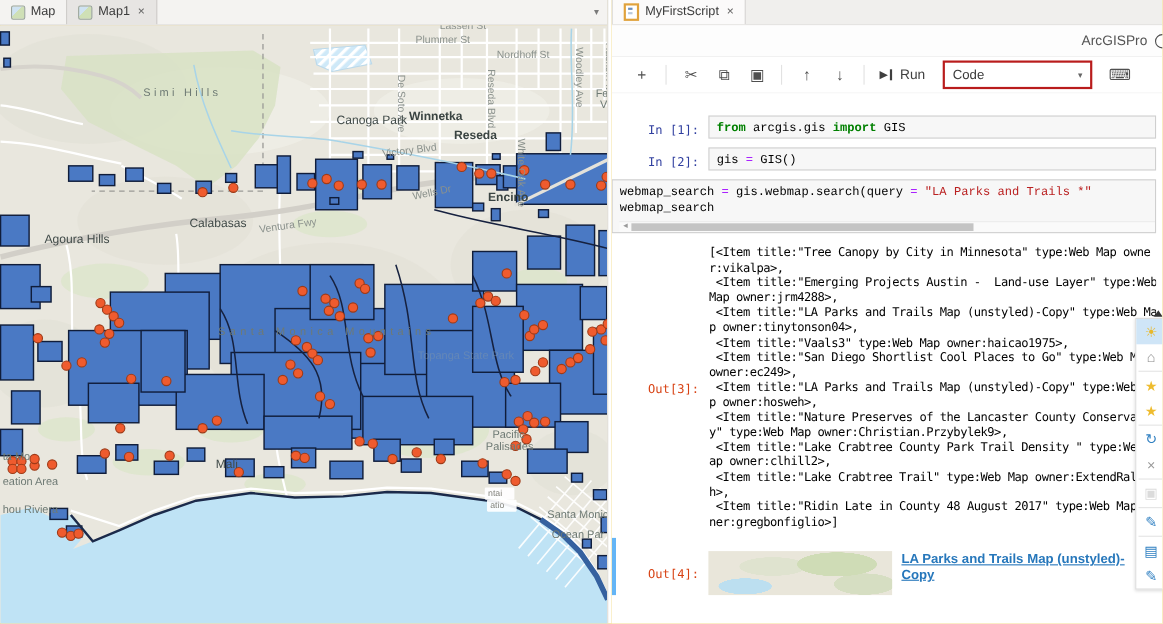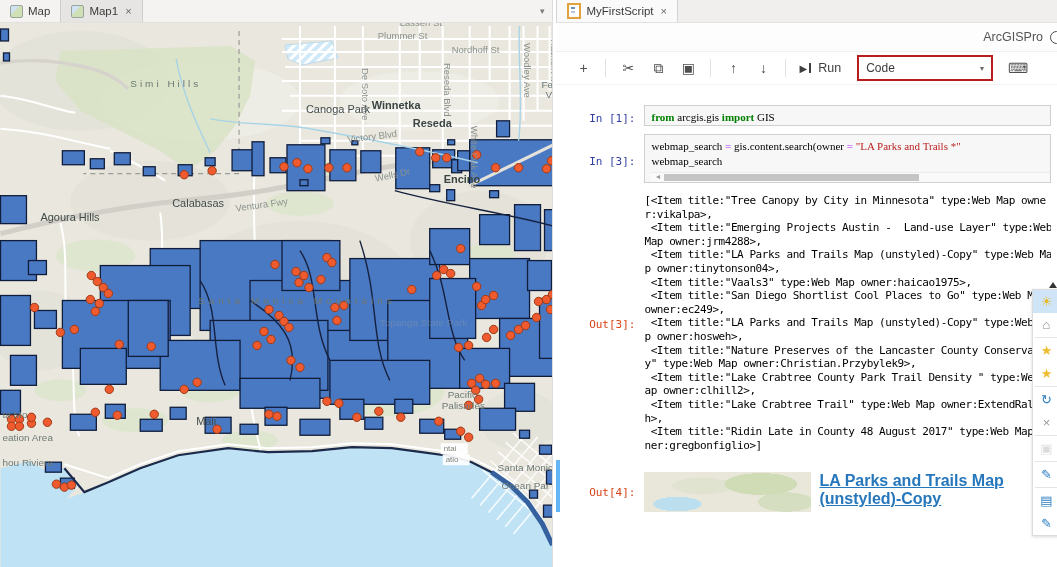--- a/index.html
+++ b/index.html
@@ -33,39 +33,39 @@
   .tb-run{display:flex;align-items:center;gap:2px;font-size:12.5px;color:#3f3f3f;padding:0 6px;}
   .tb-run .play{font-size:10px;color:#3f3f3f;}
   .tb-run .bar{width:2px;height:10px;background:#3f3f3f;margin-right:5px;}
   .tb-select{width:118px;height:22px;border:2px solid #b91c1c;display:flex;align-items:center;font-size:12px;color:#3a3a3a;padding:0 7px;margin:0 10px;background:#fff;}
   .tb-select .caret{margin-left:auto;font-size:8px;color:#666;}
   #nb-body{flex:1;overflow:hidden;padding:20px 6px 0 0;position:relative;background:#fff;}
   .cell-row{display:flex;margin-bottom:8px;align-items:center;}
   .prompt{width:88px;flex:0 0 88px;text-align:right;padding:5px 9px 0 0;font-family:"DejaVu Sans Mono",monospace;font-size:11px;box-sizing:border-box;white-space:nowrap;}
   .prompt.in{color:#303f9f;}
   .prompt.out{color:#d84315;}
-  .code-box{flex:1;border:1px solid #cfcfcf;background:#f7f7f7;padding:4px 0 0 6px;font-family:Liberation Serif, serif;font-size:11px;line-height:15px;overflow:hidden;white-space:pre;}
+  .code-box{flex:1;border:1px solid #cfcfcf;background:#f7f7f7;padding:4px 0 0 6px;font-family:Liberation Mono, monospace;font-size:11px;line-height:15px;overflow:hidden;white-space:pre;}
   .code-box .kw{color:#008000;font-weight:bold;}
   .code-box .op{color:#aa22ff;}
   .code-box .str{color:#ba2121;}
   .code-box .num{color:#008000;}
   .hscroll{height:9px;background:#fafafa;border-top:1px solid #ececec;margin-top:3px;display:flex;align-items:center;}
   .hscroll .arr{font-size:7px;color:#9a9a9a;padding:0 3px;}
   .hscroll .thumb{height:7px;background:#c4c4c4;width:64%;}
   .out-pre{margin:0;font-family:"DejaVu Sans Mono",monospace;font-size:11px;line-height:13.6px;letter-spacing:-0.45px;color:#000;white-space:pre;overflow:hidden;flex:1;padding-top:3px;}
   .selected-group{border-left:4px solid #64b5f6;margin-left:0;}
   .selected-group .prompt{width:84px;flex-basis:84px;}
   .out-item{flex:1;display:flex;gap:8px;padding-top:4px;}
   .thumb-img{width:167px;height:40px;flex:0 0 167px;background:
     radial-gradient(ellipse 40px 12px at 20% 80%,#bcdff0 0 60%,transparent 61%),
     radial-gradient(ellipse 60px 18px at 70% 30%,#cfdcb6 0 60%,transparent 61%),
     radial-gradient(ellipse 50px 14px at 35% 35%,#dfe3cf 0 60%,transparent 61%),
     radial-gradient(ellipse 46px 16px at 85% 75%,#d6dec2 0 60%,transparent 61%),
     #e9e6da;}
-  .item-link{font-size:16px;font-weight:bold;color:#2677bb;text-decoration:underline;cursor:pointer;}
+  .item-link{font-size:12px;font-weight:bold;color:#2677bb;text-decoration:underline;cursor:pointer;}
   
   #float-toolbar{position:absolute;left:476px;top:204px;width:26px;background:#fff;border:1px solid #dcdcdc;box-shadow:0 1px 3px rgba(0,0,0,.15);display:flex;flex-direction:column;align-items:stretch;}
   #float-toolbar .fbtn{height:23px;display:flex;align-items:center;justify-content:center;font-size:13px;cursor:default;}
   #float-toolbar .fbtn.active{background:#cfe5f7;}
   #float-toolbar .fsep{height:1px;background:#e4e4e4;margin:1px 2px;}
   #float-toolbar .faded{opacity:.35;}
   #scroll-nub{position:absolute;left:493px;top:197px;width:0;height:0;border-left:4px solid transparent;border-right:4px solid transparent;border-bottom:6px solid #333;}
   
   text{font-family:"Liberation Sans",sans-serif;}
   .ml-street{font-size:9.5px;fill:#8b928d;}
@@ -455,23 +455,28 @@
 
     <div id="nb-body">
       <div id="cells-container">
           <div class="cell-row">
             <div class="prompt in">In [1]:</div>
             <div style="flex: 1 1 0%; min-width: 0px;">
               <div class="code-box"><div><span class="kw">from</span><span> arcgis.gis </span><span class="kw">import</span><span> GIS</span></div></div>
             </div>
           </div>
           <div class="cell-row">
-            <div class="prompt in">In [3]:</div>
+            <div class="prompt in">In [2]:</div>
             <div style="flex: 1 1 0%; min-width: 0px;">
-              <div class="code-box"><div><span>webmap_search </span><span class="op">=</span><span> gis.content.search(owner </span><span class="op">=</span><span> </span><span class="str">"LA Parks and Trails *"</span></div><div><span>webmap_search</span></div><div class="hscroll"><span class="arr">◄</span><div class="thumb"></div></div></div>
+              <div class="code-box"><div><span>gis </span><span class="op">=</span><span> GIS()</span></div></div>
+            </div>
+          </div>
+          <div class="cell-row">
+            <div style="flex: 1 1 0%; min-width: 0px;">
+              <div class="code-box"><div><span>webmap_search </span><span class="op">=</span><span> gis.webmap.search(query </span><span class="op">=</span><span> </span><span class="str">"LA Parks and Trails *"</span></div><div><span>webmap_search</span></div><div class="hscroll"><span class="arr">◄</span><div class="thumb"></div></div></div>
             </div>
           </div>
           <div class="cell-row">
             <div class="prompt out">Out[3]:</div>
             <pre class="out-pre">[&lt;Item title:"Tree Canopy by City in Minnesota" type:Web Map owne
 r:vikalpa&gt;,
  &lt;Item title:"Emerging Projects Austin -  Land-use Layer" type:Web
 Map owner:jrm4288&gt;,
  &lt;Item title:"LA Parks and Trails Map (unstyled)-Copy" type:Web Ma
 p owner:tinytonson04&gt;,

